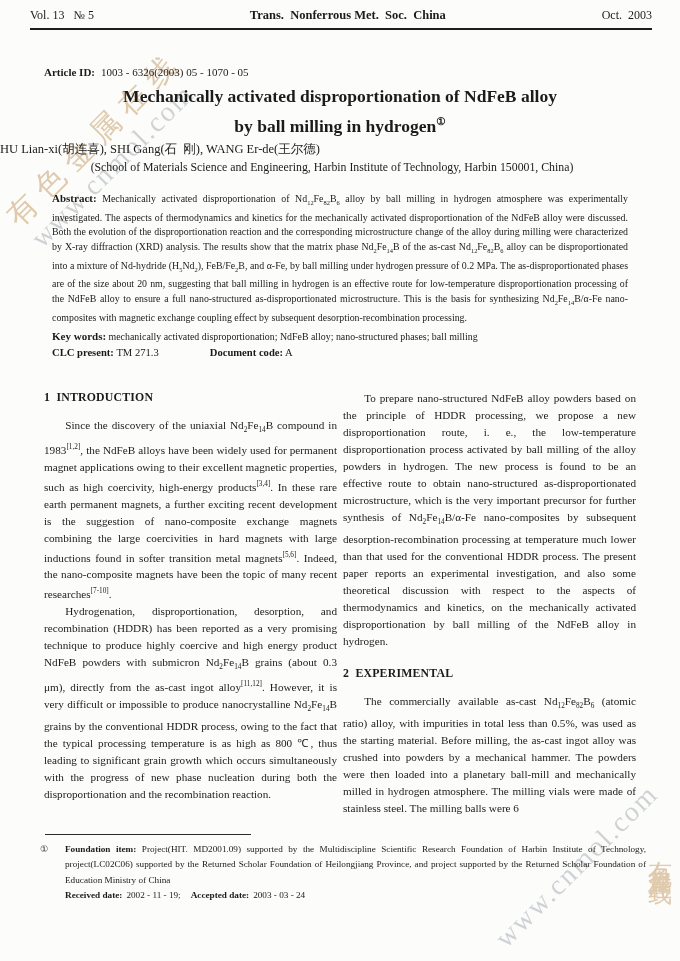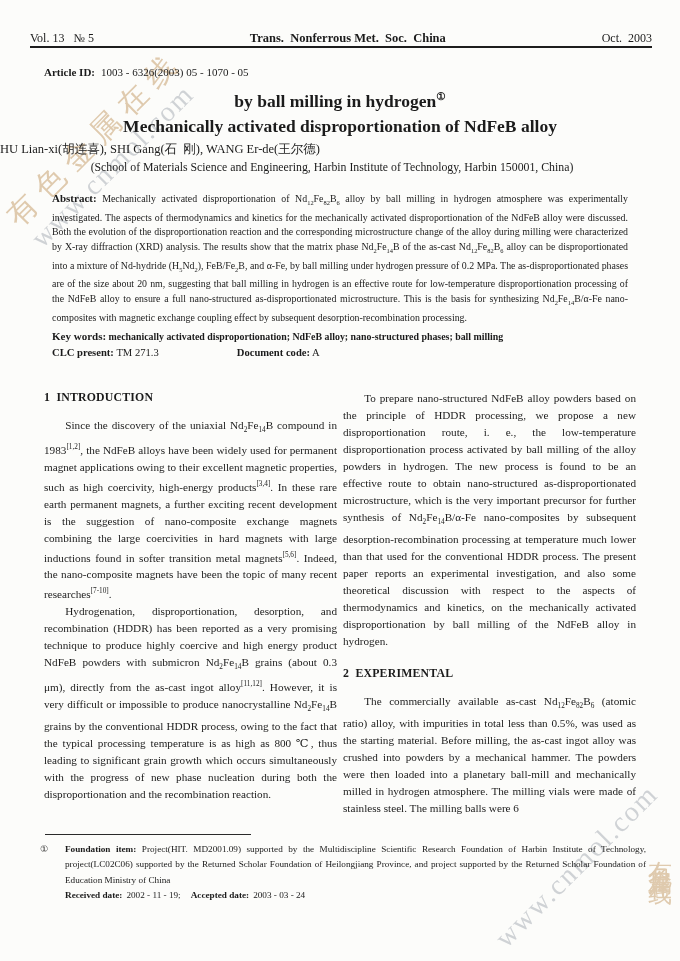--- a/index.html
+++ b/index.html
@@ -10,54 +10,54 @@
     box-shadow:0 0 0 1px #d8d8d4;
   }
   
   .wm{position:absolute;white-space:nowrap;pointer-events:none;z-index:0;}
   .wm-brand-tl{left:-22px;top:118px;font-size:30px;letter-spacing:9px;transform:rotate(-45deg);opacity:.55;}
   .wm-site-tl{left:4px;top:150px;font-size:28px;letter-spacing:2px;transform:rotate(-45deg);opacity:.5;}
   .wm-site-br{left:468px;top:850px;font-size:28px;letter-spacing:2px;transform:rotate(-45deg);opacity:.5;}
   .wm-brand-br{right:4px;top:842px;font-size:24px;letter-spacing:4px;writing-mode:vertical-rl;opacity:.55;}
   
   .journal-header{
-    position:absolute;top:31px;left:30px;right:28px;z-index:1;
+    position:absolute;top:8px;left:30px;right:28px;z-index:1;
     display:flex;justify-content:space-between;align-items:flex-end;
-    font-size:12px;border-bottom:2px solid #1d1d1d;
+    font-size:12px;border-bottom:2px solid #1d1d1d;padding-bottom:5px;
   }
   .jh-title{font-weight:bold;font-size:12.5px;}
   .article-id{position:absolute;top:66px;left:44px;z-index:1;font-size:11px;}
   .article-id b{margin-right:6px;}
   
   .paper-title{
     position:absolute;top:84px;left:0;right:0;z-index:1;margin:0;
     text-align:center;font-size:17.5px;font-weight:bold;line-height:25px;
   }
   .paper-title .t-line{display:block;}
   .paper-title sup{font-size:60%;}
   .authors{position:absolute;top:141px;left:0;right:0;z-index:1;font-size:12.5px;}
   .affiliation{position:absolute;top:160px;left:0;right:16px;z-index:1;text-align:center;font-size:11.8px;}
   
   .front-matter{position:absolute;top:191px;left:52px;right:52px;z-index:1;}
   .front-matter p{margin:0;}
   .abstract{font-size:9.9px;line-height:14.7px;text-align:justify;}
   .abstract .lbl,.keywords .lbl{font-size:11px;}
-  .keywords{font-size:9.9px;line-height:14.7px;margin-top:3px !important;font-weight:bold;}
+  .keywords{font-size:9.9px;line-height:14.7px;margin-top:3px !important;}
   .clc-line{font-size:10.6px;margin-top:3px !important;display:flex;}
-  .clc-right{margin-left:78px;}
+  .clc-right{margin-left:51px;}
   sub,sup{font-size:65%;}
   
   .body-columns{
     position:absolute;top:390px;left:44px;right:44px;z-index:1;
     display:flex;gap:6px;
   }
   .col{flex:1;min-width:0;}
   .col h2{font-size:11.8px;margin:0 0 12px 0;letter-spacing:.2px;}
   .col .h2-later{margin-top:16px;}
-  .col p{margin:0;font-size:11.2px;line-height:17px;text-align:justify;text-indent:1.9em;}
+  .col p{margin:0;font-size:11.2px;line-height:17px;text-align:justify;text-indent:1.9em;font-family:Liberation Serif, serif;}
   
   .footnote{position:absolute;top:834px;left:40px;right:34px;z-index:1;font-size:9.2px;line-height:15.4px;}
   .fn-rule{width:206px;border-top:1.2px solid #2a2a2a;margin:0 0 7px 5px;}
   .fn-item{position:relative;padding-left:25px;text-align:justify;}
   .fn-marker{position:absolute;left:0;top:0;}
   .fn-line{padding-left:25px;}
   .fn-line b{margin-right:4px;}
   .fn-line .sep{margin-right:10px;}
 </style>
 </head>
@@ -74,22 +74,22 @@
     <span class="jh-vol">Vol. 13&nbsp;&nbsp;&nbsp;№ 5</span>
     <span class="jh-title">Trans.&nbsp; Nonferrous Met.&nbsp; Soc.&nbsp; China</span>
     <span class="jh-date">Oct.&nbsp; 2003</span>
   </header>
 
   <div class="article-id">
     <b>Article ID:</b><span>1003 - 6326(2003) 05 - 1070 - 05</span>
   </div>
 
   <h1 class="paper-title">
+    <span class="t-line">Mechanically activated disproportionation of NdFeB alloy</span>
     <span class="t-line">by ball milling in hydrogen<sup>①</sup></span>
-    <span class="t-line">Mechanically activated disproportionation of NdFeB alloy</span>
   </h1>
   <div class="authors">HU Lian-xi(胡连喜), SHI Gang(石&nbsp;&nbsp;刚), WANG Er-de(王尔德)</div>
   <div class="affiliation">(School of Materials Science and Engineering, Harbin Institute of Technology, Harbin 150001, China)</div>
 
   <div class="front-matter">
     <p class="abstract"><b class="lbl">Abstract:</b> <span>Mechanically activated disproportionation of Nd<sub>12</sub>Fe<sub>82</sub>B<sub>6</sub> alloy by ball milling in hydrogen atmosphere was experimentally investigated. The aspects of thermodynamics and kinetics for the mechanically activated disproportionation of the NdFeB alloy were discussed. Both the evolution of the disproportionation reaction and the corresponding microstructure change of the alloy during milling were characterized by X-ray diffraction (XRD) analysis. The results show that the matrix phase Nd<sub>2</sub>Fe<sub>14</sub>B of the as-cast Nd<sub>12</sub>Fe<sub>82</sub>B<sub>6</sub> alloy can be disproportionated into a mixture of Nd-hydride (H<sub>5</sub>Nd<sub>2</sub>), FeB/Fe<sub>2</sub>B, and α-Fe, by ball milling under hydrogen pressure of 0.2 MPa. The as-disproportionated phases are of the size about 20 nm, suggesting that ball milling in hydrogen is an effective route for low-temperature disproportionation processing of the NdFeB alloy to ensure a full nano-structured as-disproportionated microstructure. This is the basis for synthesizing Nd<sub>2</sub>Fe<sub>14</sub>B/α-Fe nano-composites with magnetic exchange coupling effect by subsequent desorption-recombination processing.</span></p>
     <p class="keywords"><b class="lbl">Key words:</b> <span>mechanically activated disproportionation; NdFeB alloy; nano-structured phases; ball milling</span></p>
     <p class="clc-line">
       <span class="clc-left"><b>CLC present:</b> <span>TM 271.3</span></span>
       <span class="clc-right"><b>Document code:</b> <span>A</span></span>

